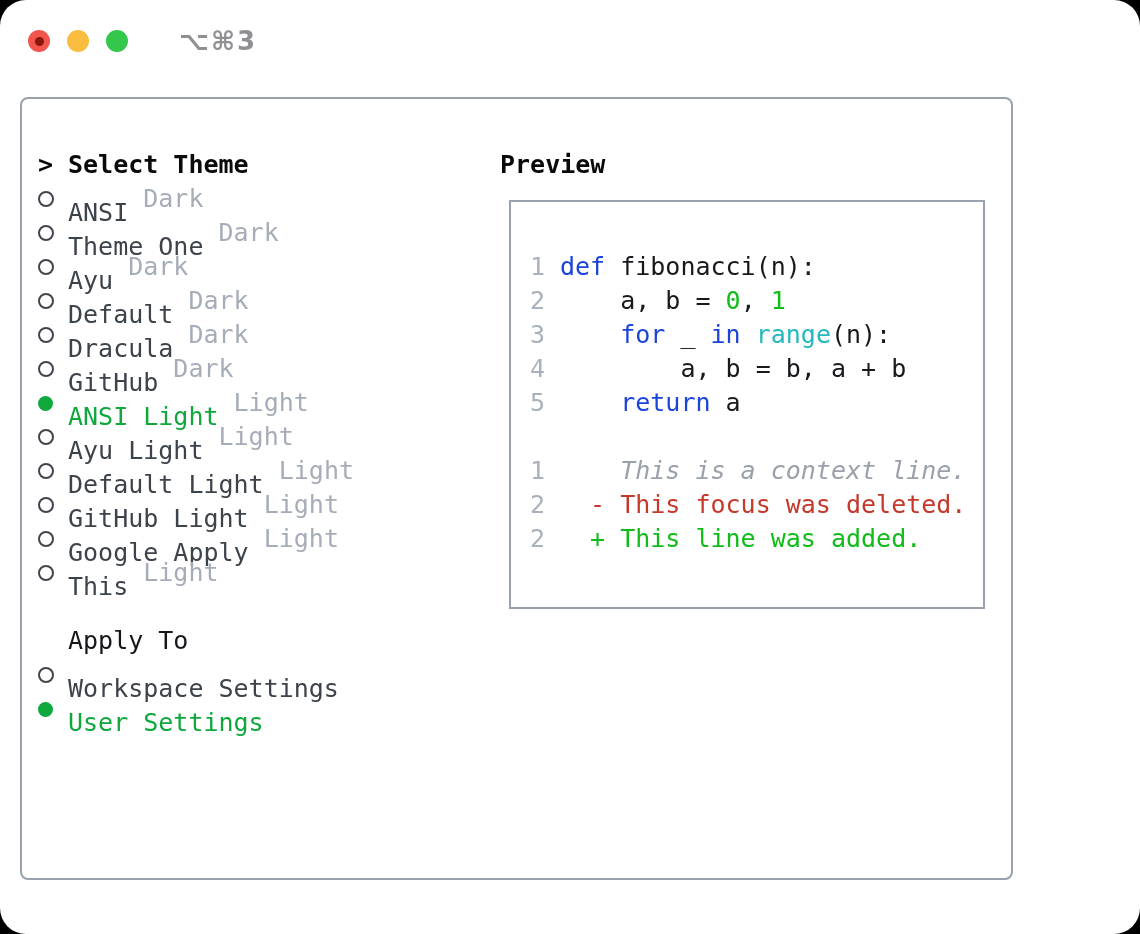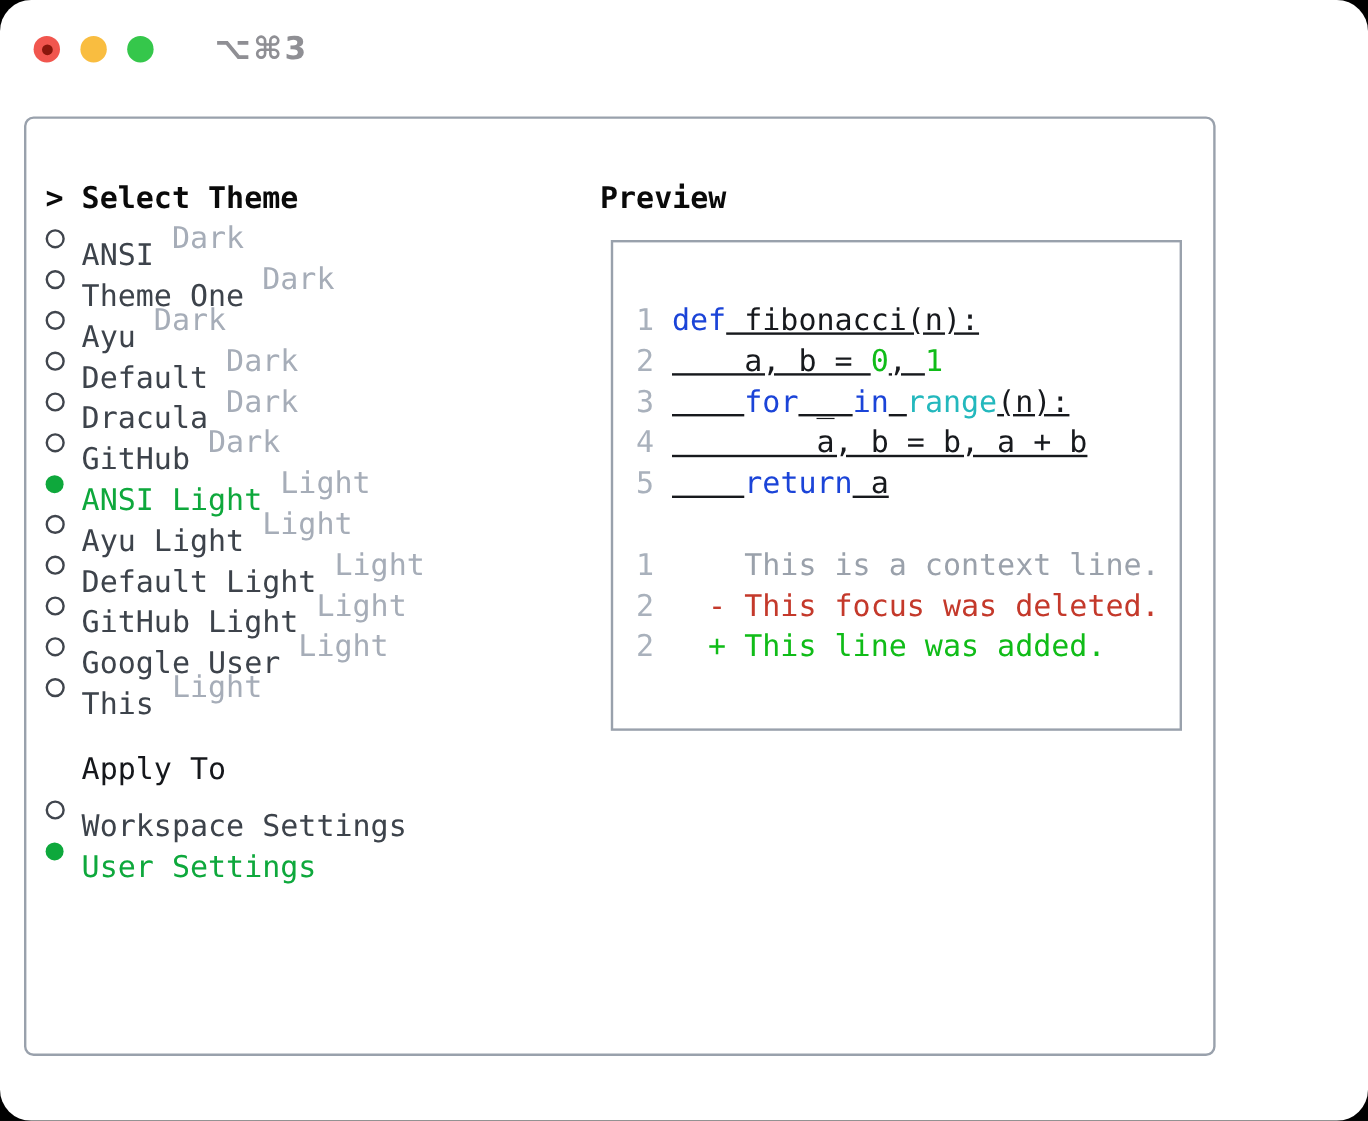--- a/index.html
+++ b/index.html
@@ -60,25 +60,25 @@
     width: 476px; height: 409px;
     box-sizing: border-box;
     border: 2px solid #99a1ac;
     padding: 48px 0 0 19px;
     overflow: hidden;
   }
   .code-line { display: flex; height: 34px; line-height: 34px; white-space: pre; }
   .ln { display: inline-block; width: 15px; text-align: right; margin-right: 15px;
         color: #a9b1bc; flex: 0 0 15px; }
   .code-line span { white-space: pre; }
-  .tok-plain   { color: #17191d; text-decoration: underline; }
+  .tok-plain   { color: #17191d; }
   .tok-keyword { color: #1b44d8; text-align: right; }
   .tok-builtin { color: #23b8bd; }
   .tok-number  { color: #10bc18; }
-  .tok-context { color: #9aa1ab; }
+  .tok-context { color: #9aa1ab; font-style: italic; }
   .tok-deleted { color: #c4392b; }
   .tok-added   { color: #10bc18; }
 </style>
 </head>
 <body>
 
 <div class="screen">
 
   <div class="titlebar">
     <div class="tl tl-red">
@@ -100,21 +100,21 @@
           <div class="row"><span class="marker"><span class="circle"></span></span><span class="name">ANSI</span><span class="variant"> Dark</span></div>
           <div class="row"><span class="marker"><span class="circle"></span></span><span class="name">Theme One</span><span class="variant"> Dark</span></div>
           <div class="row"><span class="marker"><span class="circle"></span></span><span class="name">Ayu</span><span class="variant"> Dark</span></div>
           <div class="row"><span class="marker"><span class="circle"></span></span><span class="name">Default</span><span class="variant"> Dark</span></div>
           <div class="row"><span class="marker"><span class="circle"></span></span><span class="name">Dracula</span><span class="variant"> Dark</span></div>
           <div class="row"><span class="marker"><span class="circle"></span></span><span class="name">GitHub</span><span class="variant"> Dark</span></div>
           <div class="row"><span class="marker"><span class="circle filled"></span></span><span class="name sel">ANSI Light</span><span class="variant"> Light</span></div>
           <div class="row"><span class="marker"><span class="circle"></span></span><span class="name">Ayu Light</span><span class="variant"> Light</span></div>
           <div class="row"><span class="marker"><span class="circle"></span></span><span class="name">Default Light</span><span class="variant"> Light</span></div>
           <div class="row"><span class="marker"><span class="circle"></span></span><span class="name">GitHub Light</span><span class="variant"> Light</span></div>
-          <div class="row"><span class="marker"><span class="circle"></span></span><span class="name">Google User</span><span class="variant"> Light</span></div>
+          <div class="row"><span class="marker"><span class="circle"></span></span><span class="name">Google Apply</span><span class="variant"> Light</span></div>
           <div class="row"><span class="marker"><span class="circle"></span></span><span class="name">This</span><span class="variant"> Light</span></div>
         </div>
     </div>
 
     <div class="apply-section">
       <div class="row">
         <span class="marker"></span>
         <span class="subhdr">Apply To</span>
       </div>
       <div>

